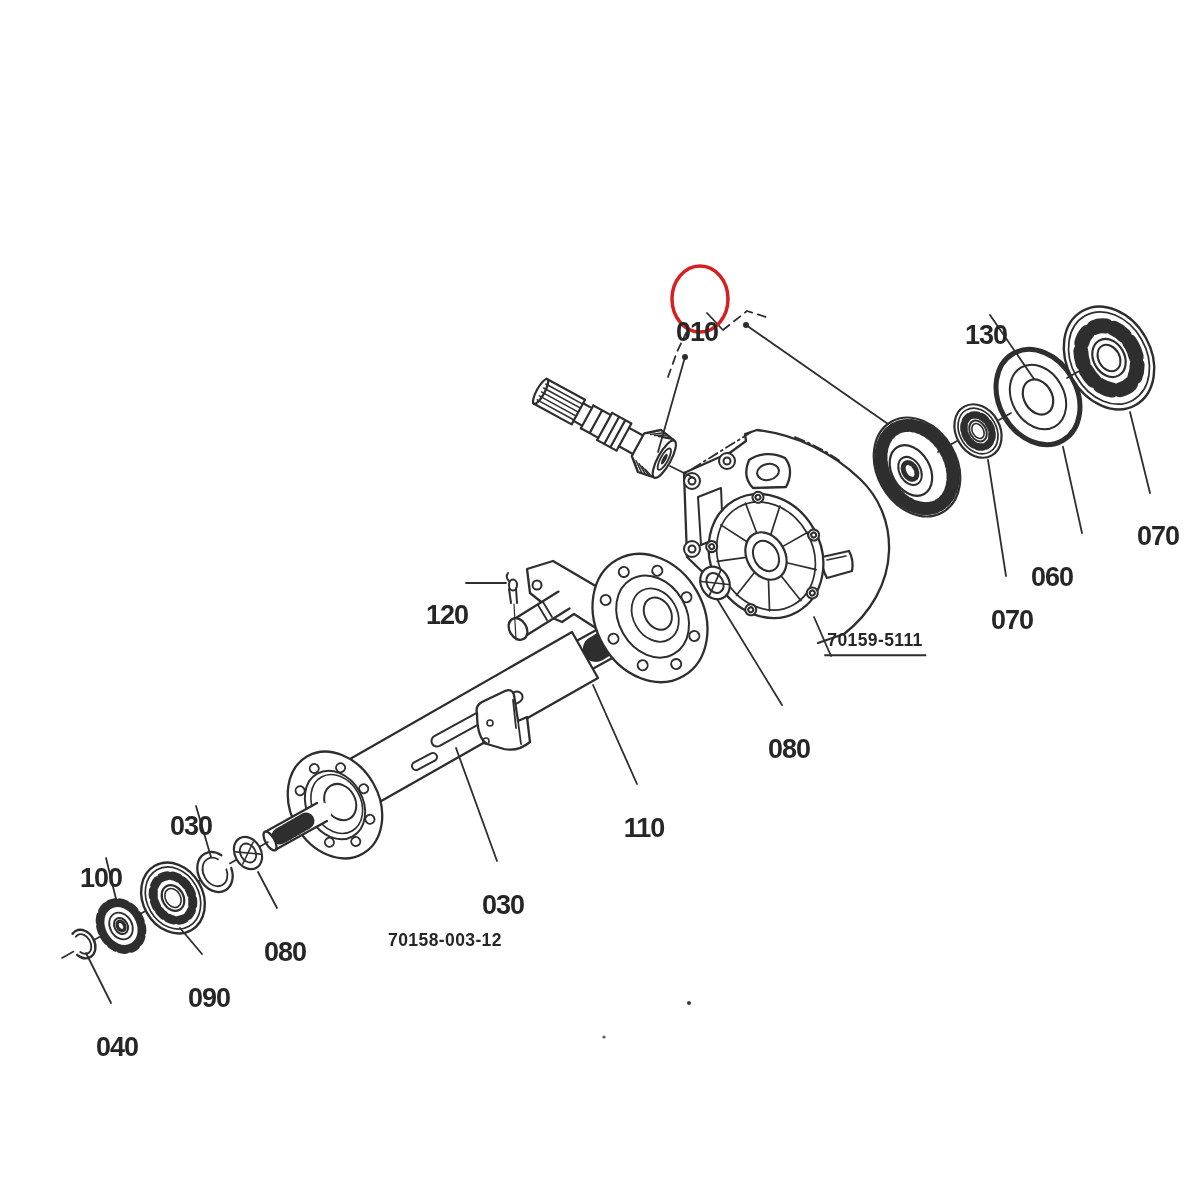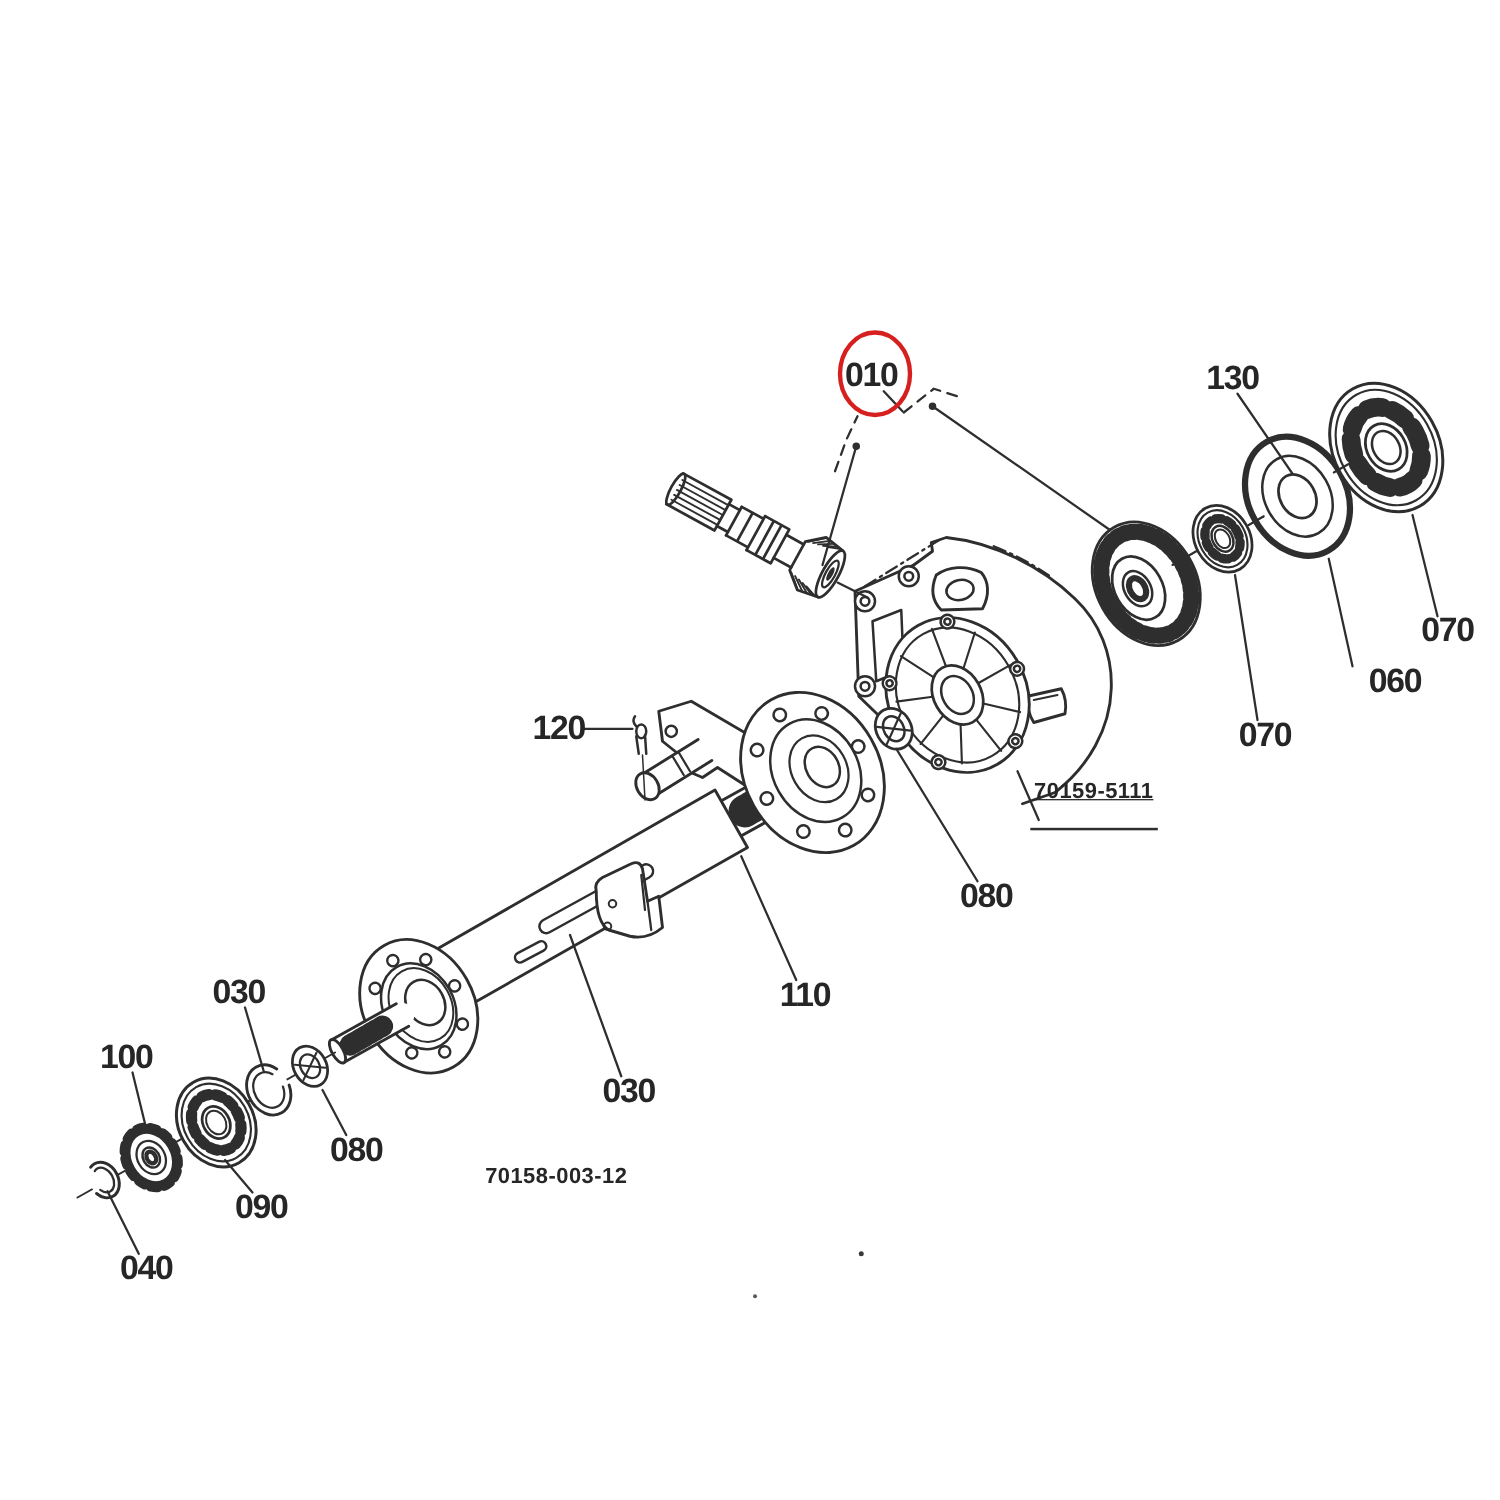--- a/index.html
+++ b/index.html
@@ -1,25 +1,25 @@
 <!DOCTYPE html>
 <html><head>
 <meta charset="utf-8">
 <style>
   html,body{margin:0;padding:0;background:#fff;}
   .stage{position:relative;width:1200px;height:1200px;background:#ffffff;overflow:hidden;
          font-family:"Liberation Sans", sans-serif;}
   .stage svg{position:absolute;left:0;top:0;}
   .callout{position:absolute;transform:translate(-50%,-50%);
            font:600 27px/1 "Liberation Sans",sans-serif;letter-spacing:-1px;color:#262626;
-           white-space:nowrap;user-select:none;}
+           white-space:nowrap;user-select:none;margin-top:32px;}
   .code{position:absolute;transform:translate(-50%,-50%);
         font:700 17.5px/1 "Liberation Sans",sans-serif;letter-spacing:.4px;color:#262626;
         white-space:nowrap;}
-  .code.underlined{border-bottom:2.2px solid #2e2e2e;padding:0 3px 20px 3px;text-decoration:underline;}
+  .code.underlined{border-bottom:2.2px solid #2e2e2e;padding:0 3px 4px 3px;}
 </style>
 </head>
 <body>
 
 <div class="stage">
 
 <svg width="1200" height="1200" viewBox="0 0 1200 1200" stroke-linecap="round" stroke-linejoin="round">
 
   <g stroke="#2e2e2e" fill="none" stroke-width="2.3">
 
@@ -310,21 +310,21 @@
 
   <ellipse cx="700" cy="299" rx="28" ry="33" fill="none" stroke-width="3.5" stroke="#d6201f"></ellipse>
 
   <circle cx="689" cy="1003" r="2" fill="#3a3a3a" stroke="none"></circle>
   <circle cx="604" cy="1037" r="1.6" fill="#5a5a5a" stroke="none"></circle>
 </svg>
 
 <div class="callout" style="left:697px;top:300px">010</div>
 <div class="callout" style="left:986px;top:303px">130</div>
 <div class="callout" style="left:1158px;top:504px">070</div>
-<div class="callout" style="left:1116px;top:545px">060</div>
+<div class="callout" style="left:1052px;top:545px">060</div>
 <div class="callout" style="left:1012px;top:588px">070</div>
 <div class="callout" style="left:789px;top:717px">080</div>
 <div class="callout" style="left:644px;top:796px">110</div>
 <div class="callout" style="left:447px;top:583px">120</div>
 <div class="callout" style="left:503px;top:873px">030</div>
 <div class="callout" style="left:191px;top:794px">030</div>
 <div class="callout" style="left:101px;top:846px">100</div>
 <div class="callout" style="left:285px;top:920px">080</div>
 <div class="callout" style="left:209px;top:966px">090</div>
 <div class="callout" style="left:117px;top:1015px">040</div>

